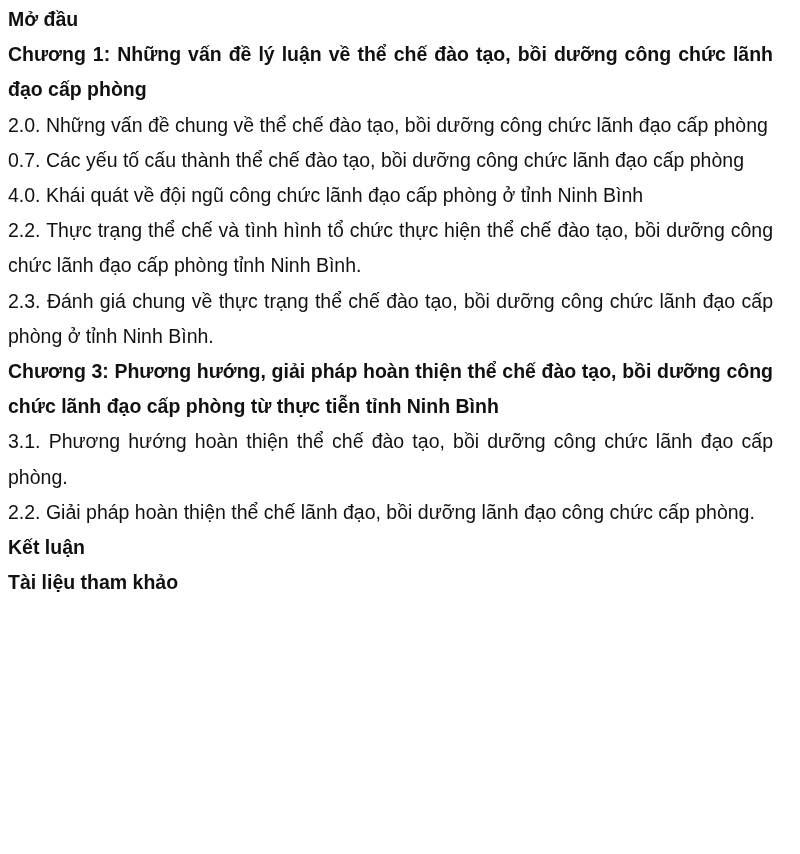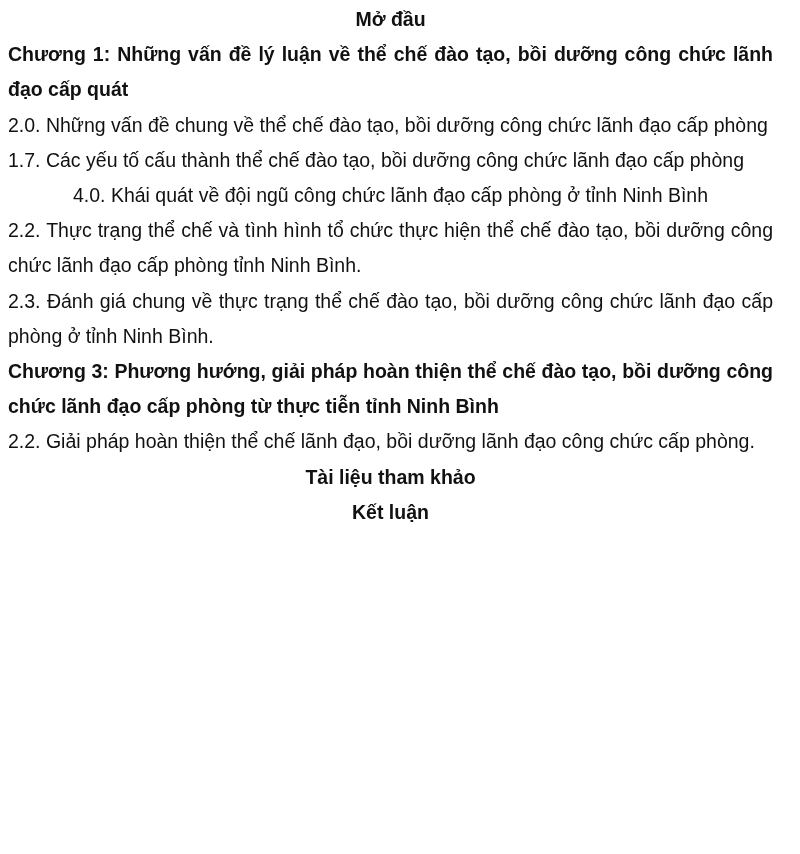--- a/index.html
+++ b/index.html
@@ -23,35 +23,36 @@
     .entry {
       font-size: 19.5px;
       line-height: 35.2px;
       text-align: justify;
       margin: 0;
     }
     .entry.bold {
       font-weight: bold;
     }
     .entry.single {
-      text-align: center;
+      text-align: left;
     }
   </style>
 </head>
 <body>
 
 <div class="doc">
   <p class="entry bold single">Mở đầu</p>
 
-  <p class="entry bold">Chương 1: Những vấn đề lý luận về thể chế đào tạo, bồi dưỡng công chức lãnh đạo cấp quát</p>
+  <p class="entry bold">Chương 1: Những vấn đề lý luận về thể chế đào tạo, bồi dưỡng công chức lãnh đạo cấp phòng</p>
   <p class="entry">2.0. Những vấn đề chung về thể chế đào tạo, bồi dưỡng công chức lãnh đạo cấp phòng</p>
-  <p class="entry">1.7. Các yếu tố cấu thành thể chế đào tạo, bồi dưỡng công chức lãnh đạo cấp phòng</p>
+  <p class="entry">0.7. Các yếu tố cấu thành thể chế đào tạo, bồi dưỡng công chức lãnh đạo cấp phòng</p>
 
   <p class="entry single">4.0. Khái quát về đội ngũ công chức lãnh đạo cấp phòng ở tỉnh Ninh Bình</p>
   <p class="entry">2.2. Thực trạng thể chế và tình hình tổ chức thực hiện thể chế đào tạo, bồi dưỡng công chức lãnh đạo cấp phòng tỉnh Ninh Bình.</p>
   <p class="entry">2.3. Đánh giá chung về thực trạng thể chế đào tạo, bồi dưỡng công chức lãnh đạo cấp phòng ở tỉnh Ninh Bình.</p>
 
   <p class="entry bold">Chương 3: Phương hướng, giải pháp hoàn thiện thể chế đào tạo, bồi dưỡng công chức lãnh đạo cấp phòng từ thực tiễn tỉnh Ninh Bình</p>
+  <p class="entry">3.1. Phương hướng hoàn thiện thể chế đào tạo, bồi dưỡng công chức lãnh đạo cấp phòng.</p>
   <p class="entry">2.2. Giải pháp hoàn thiện thể chế lãnh đạo, bồi dưỡng lãnh đạo công chức cấp phòng.</p>
 
+  <p class="entry bold single">Kết luận</p>
   <p class="entry bold single">Tài liệu tham khảo</p>
-  <p class="entry bold single">Kết luận</p>
 </div>
 
 </body></html>

